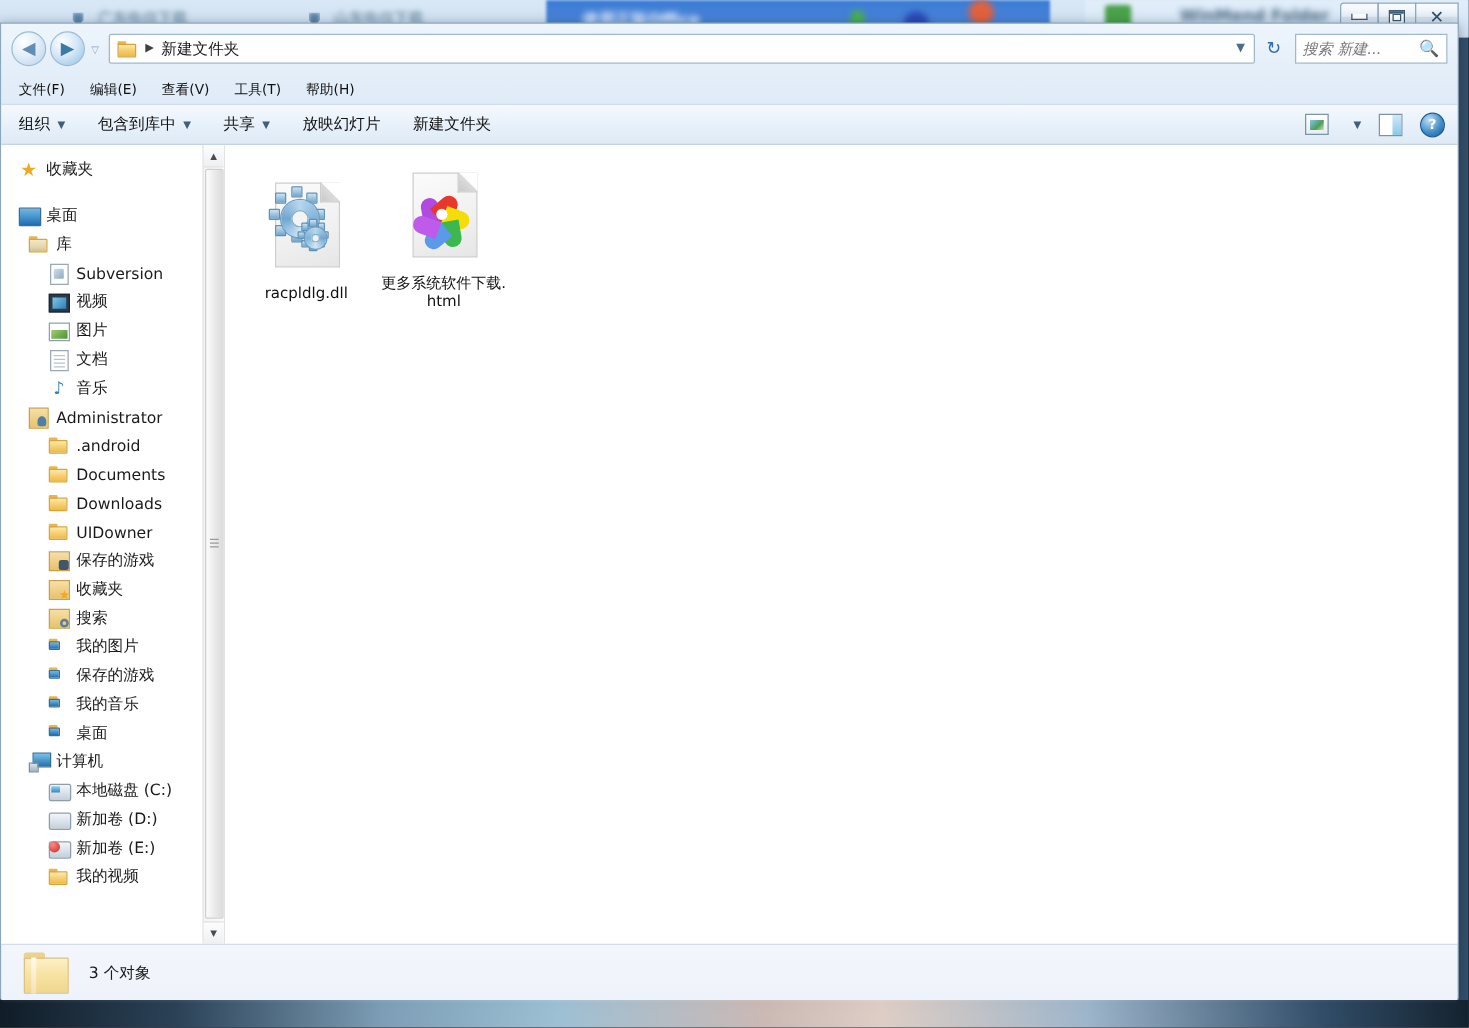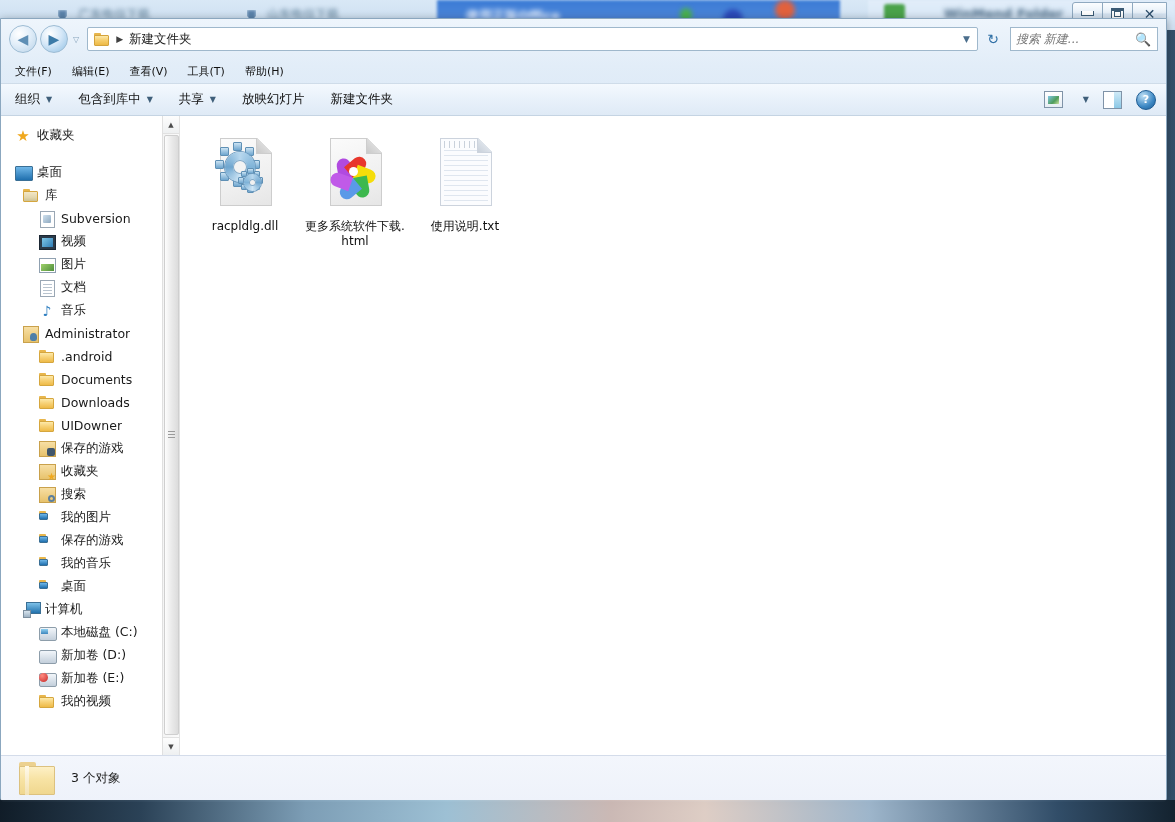--- a/index.html
+++ b/index.html
@@ -109,21 +109,21 @@
   .folder-sm {
     width:16px;height:13px;position:relative;flex:none;margin:0 4px 0 2px;
   }
   .folder-sm::before{content:"";position:absolute;left:0;top:0;width:7px;height:3px;background:#e8b64c;border-radius:1px 1px 0 0;}
   .folder-sm::after{content:"";position:absolute;left:0;top:2px;width:15px;height:11px;background:linear-gradient(180deg,#fde9a9 0%,#f6cd6b 50%,#edb945 100%);border:1px solid #d4a33c;border-radius:1px;box-sizing:border-box;}
   .crumb-arrow { color:#404040; font-size:9px; margin:0 6px 0 2px; }
   .crumb-text { font-size:12.5px; color:#1a1a1a; }
   .addr-caret { margin-left:auto; color:#4b6e8c; font-size:9px; padding-right:3px; }
   .refreshbtn { width:22px;height:22px;margin-left:4px;display:flex;align-items:center;justify-content:center;color:#2f6fa5;font-size:14px;cursor:default;}
   .searchbox {
-    width:148px;height:24px;margin-left:6px;background:#fff;border:1px solid #9fb8cc;
+    width:122px;height:24px;margin-left:6px;background:#fff;border:1px solid #9fb8cc;
     display:flex;align-items:center;padding:0 5px;box-sizing:border-box;
   }
   .searchph { font-size:12px;color:#777;font-style:italic;flex:1;white-space:nowrap;overflow:hidden;}
   .search-ico { color:#2f6fa5; font-size:13px; }
 
   
   .menubar {
     position:absolute; left:0; top:40px; width:100%; height:25px;
     display:flex; align-items:center; padding-left:14px; box-sizing:border-box;
     border-bottom:1px solid #cfdce9;
@@ -216,21 +216,21 @@
   .sbarrow.bot{position:absolute;bottom:0;border-bottom:none;border-top:1px solid #e1e1e1;}
   .sbthumb {
     position:absolute;left:1px;top:19px;width:13px;height:598px;
     background:linear-gradient(90deg,#fdfdfd 0%,#ececec 45%,#dcdcdc 100%);
     border:1px solid #cfcfcf;border-radius:2px;cursor:default;
   }
   .sbgrip{position:absolute;left:3px;top:50%;margin-top:-4px;width:7px;height:1px;background:#9a9a9a;box-shadow:0 3px 0 #9a9a9a,0 6px 0 #9a9a9a;}
 
   
   .filepane { flex:1; background:#fff; position:relative; padding:14px 0 0 10px; }
-  .filegrid { display:flex; flex-wrap:wrap; align-content:flex-start; }
+  .filegrid { display:flex; flex-wrap:wrap; align-content:flex-start;align-items:center; }
   .fileitem {
     width:106px; padding:4px 2px 6px; margin:0 0 6px 0;
     display:flex; flex-direction:column; align-items:center; cursor:default;
   }
   .fileicon { width:68px;height:80px;position:relative;margin-bottom:5px; }
   .filelabel { font-size:12px;color:#111;text-align:center;line-height:15px;word-break:break-all;max-width:102px;}
 
   
   .page {
     position:absolute; left:9px; top:4px; width:50px; height:66px;
@@ -582,30 +582,20 @@
                   <span class="petal" style="background:#e8372c;transform:rotate(-40deg) translate(0,-7px);"></span>
                   <span class="petal" style="background:#f5dd0a;transform:rotate(20deg) translate(0,-7px);"></span>
                   <span class="petal" style="background:#3db84e;transform:rotate(80deg) translate(0,-7px);"></span>
                   <span class="petal" style="background:#5a9ae8;transform:rotate(140deg) translate(0,-7px);"></span>
                   <span class="petal" style="background:#c05ae8;transform:rotate(200deg) translate(0,-7px);"></span>
                   <span class="pinhub"></span>
                 </span>
               </span>
               <span class="filelabel">更多系统软件下载.html</span>
             </div>
-            <div class="fileitem">
-              <span class="fileicon">
-                <span class="note">
-                  <span class="spiral"></span>
-                  <span class="lines"></span>
-                  <span class="dogear"></span>
-                </span>
-              </span>
-              <span class="filelabel">使用说明.txt</span>
-            </div>
           </div>
       </div>
     </div>
 
     <div class="statusbar">
       <span class="statfolder">
         <span class="tab"></span>
           <span class="bodyf"></span>
           <span class="spine"></span>
       </span>

